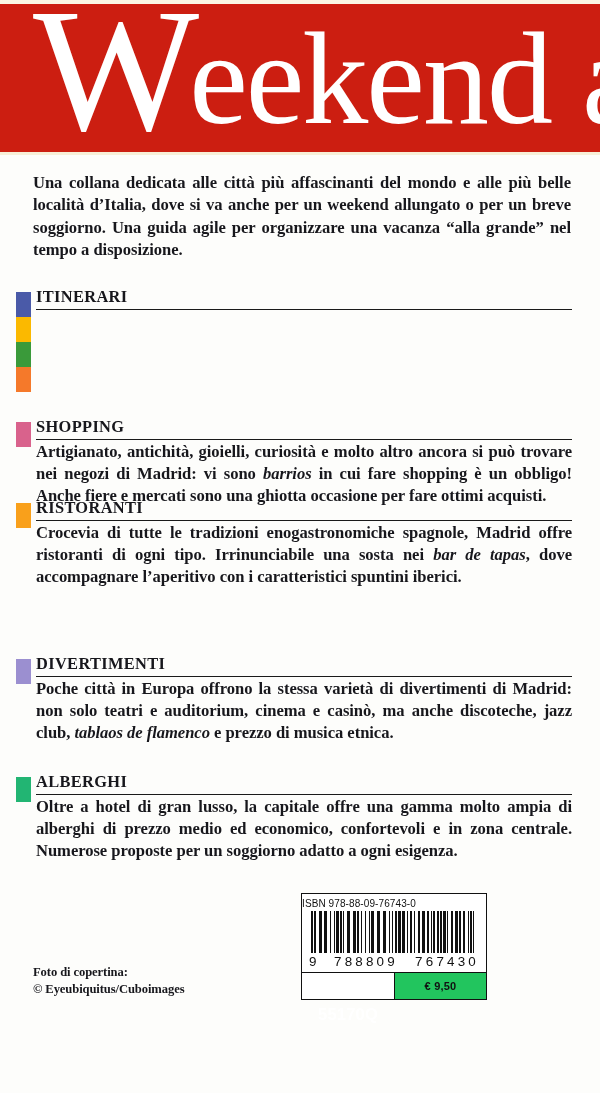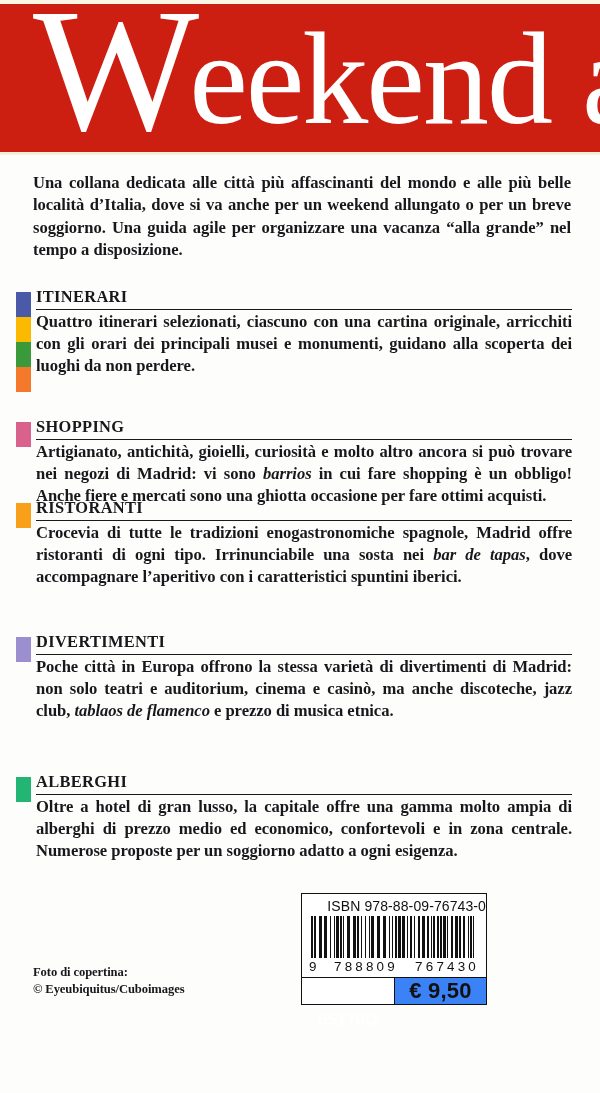--- a/index.html
+++ b/index.html
@@ -148,22 +148,22 @@
     position: absolute;
     left: 301px;
     top: 893px;
     width: 186px;
     background: #ffffff;
     border: 1.6px solid #111111;
     box-sizing: border-box;
     font-family: "Liberation Sans", "DejaVu Sans", sans-serif;
   }
   .bc-isbn {
-    text-align: right;
-    font-size: 14px;
+    text-align: left;
+    font-size: 10px;
     color: #111111;
     padding: 4px 0 2px 0;
     letter-spacing: 0.1px;
   }
   .bc-bars {
     height: 42px;
     margin: 0 9px 0 9px;
     position: relative;
     overflow: hidden;
   }
@@ -197,23 +197,23 @@
     font-size: 16.5px;
     font-weight: bold;
     display: flex;
     align-items: center;
     justify-content: center;
     letter-spacing: 0.2px;
     margin-top: 41px;
   }
   .bc-price {
     flex: 1;
-    background: #3b82f6;
+    background: #22c55e;
     color: #111111;
-    font-size: 22px;
+    font-size: 11px;
     font-weight: bold;
     display: flex;
     align-items: center;
     justify-content: center;
     border-left: 1.6px solid #111111;
     letter-spacing: 0.2px;
   }
 </style>
 </head>
 <body>
@@ -231,21 +231,20 @@
   <div class="section" id="sec0" style="top:288px;">
     <div class="swatch-stack">
       <span class="swatch" id="sw0-0" style="background: rgb(74, 90, 168);"></span>
       <span class="swatch" id="sw0-1" style="background: rgb(251, 185, 0);"></span>
       <span class="swatch" id="sw0-2" style="background: rgb(58, 154, 58);"></span>
       <span class="swatch" id="sw0-3" style="background: rgb(245, 121, 42);"></span>
     </div>
     <div class="sec-body">
       <div class="sec-title">ITINERARI</div>
       <div class="sec-rule"></div>
-      <div class="sec-text">Quattro itinerari selezionati, ciascuno con una cartina originale, arricchiti con gli orari dei principali musei e monumenti, guidano alla scoperta dei luoghi da non perdere.</div>
     </div>
   </div>
 
   <div class="section" id="sec1" style="top:418px;">
     <div class="swatch-stack">
       <span class="swatch single" id="sw1-0" style="background: rgb(217, 98, 140);"></span>
     </div>
     <div class="sec-body">
       <div class="sec-title">SHOPPING</div>
       <div class="sec-rule"></div>
@@ -257,21 +256,21 @@
     <div class="swatch-stack">
       <span class="swatch single" id="sw2-0" style="background: rgb(249, 160, 27);"></span>
     </div>
     <div class="sec-body">
       <div class="sec-title">RISTORANTI</div>
       <div class="sec-rule"></div>
       <div class="sec-text" id="txt2"><span>Crocevia di tutte le tradizioni enogastronomiche spagnole, Madrid offre ristoranti di ogni tipo. Irrinunciabile una sosta nei </span><i>bar de tapas</i><span>, dove accompagnare l’aperitivo con i caratteristici spuntini iberici.</span></div>
     </div>
   </div>
 
-  <div class="section" id="sec3" style="top:633px;">
+  <div class="section" id="sec3" style="top:655px;">
     <div class="swatch-stack">
       <span class="swatch single" id="sw3-0" style="background: rgb(155, 143, 208);"></span>
     </div>
     <div class="sec-body">
       <div class="sec-title">DIVERTIMENTI</div>
       <div class="sec-rule"></div>
       <div class="sec-text" id="txt3"><span>Poche città in Europa offrono la stessa varietà di divertimenti di Madrid: non solo teatri e auditorium, cinema e casinò, ma anche discoteche, jazz club, </span><i>tablaos de flamenco</i><span> e prezzo di musica etnica.</span></div>
     </div>
   </div>
 

